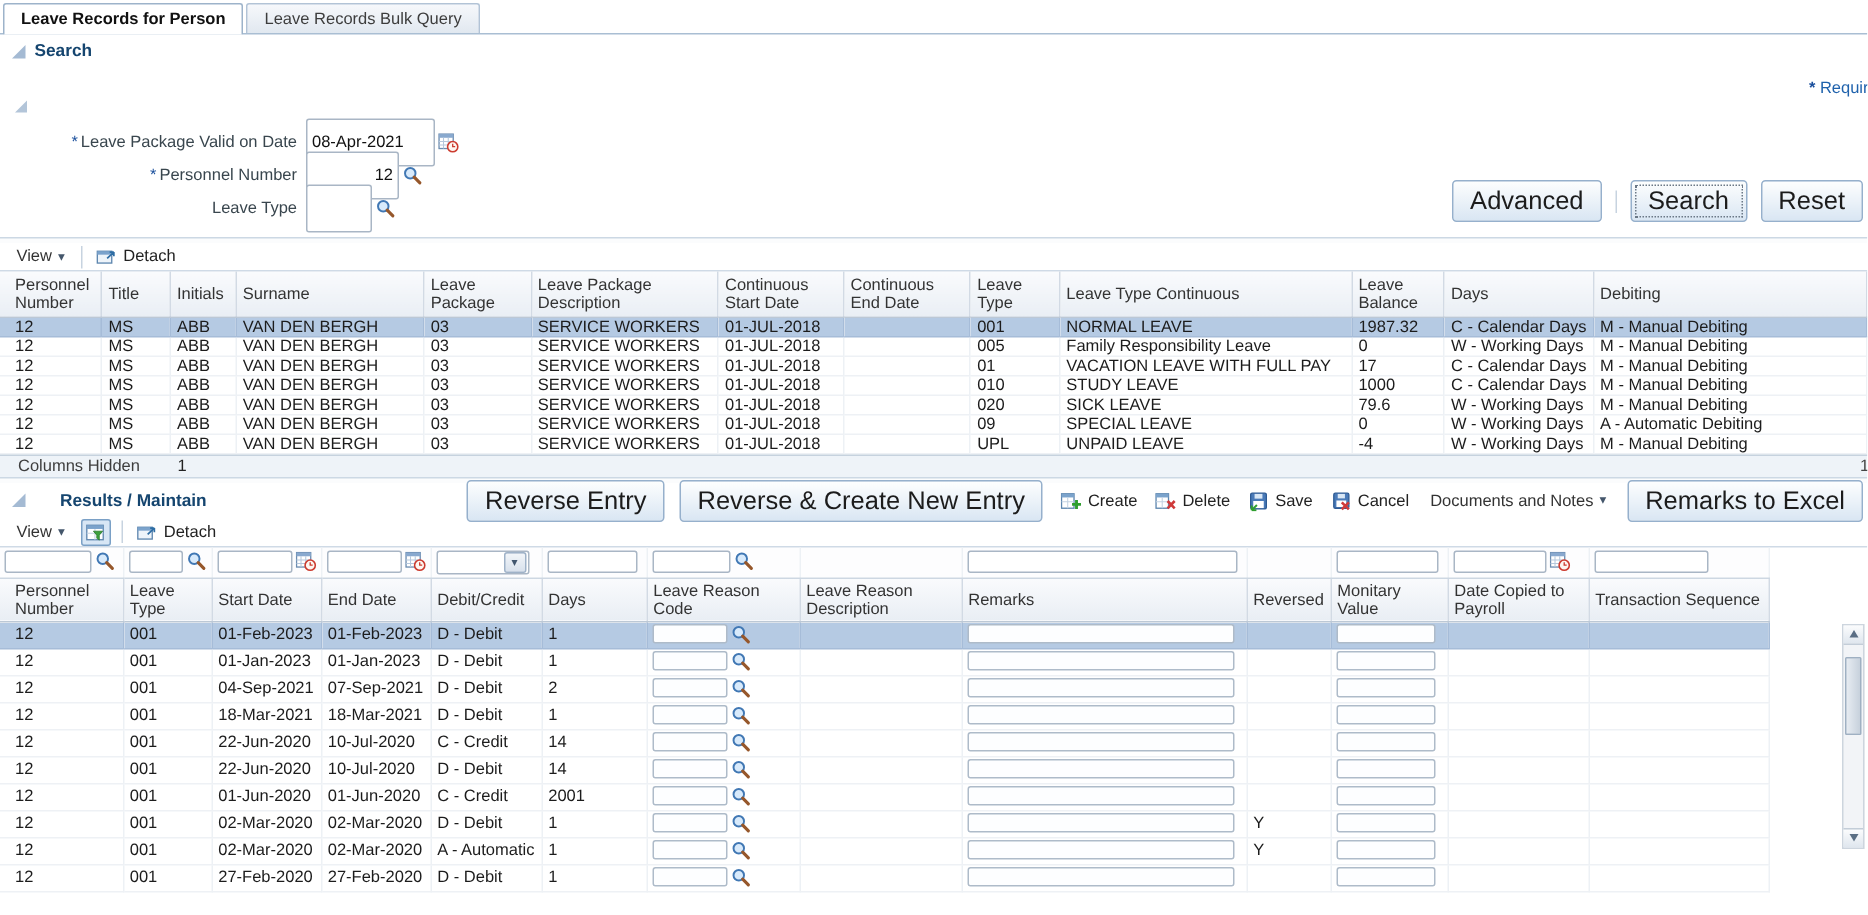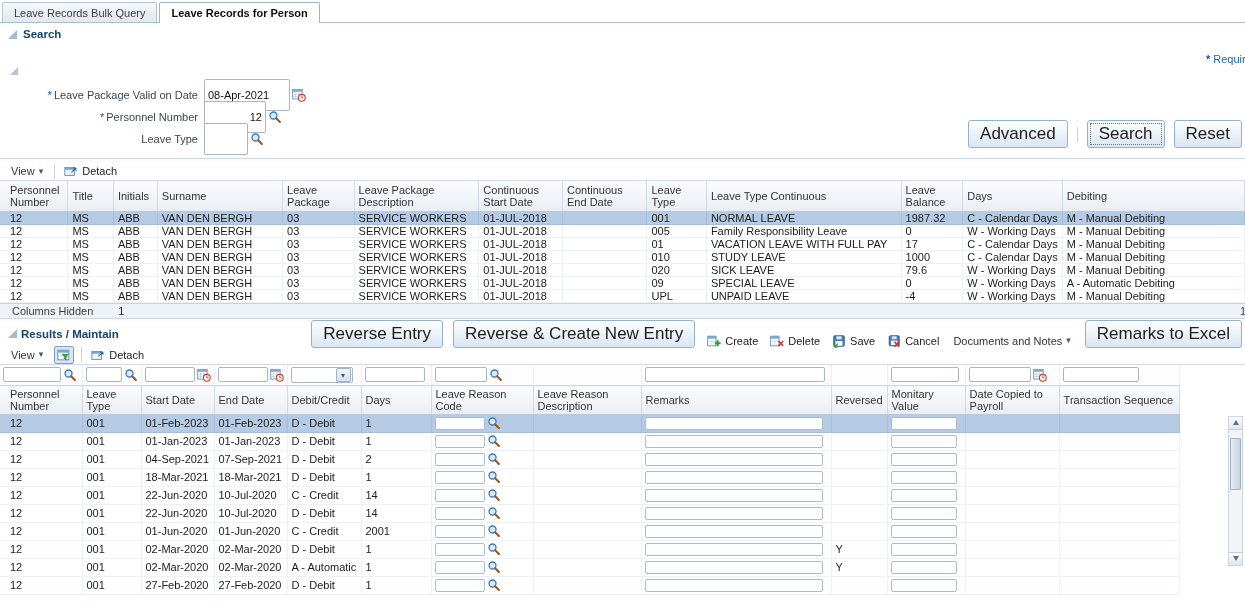--- a/index.html
+++ b/index.html
@@ -69,40 +69,40 @@
   .selbox { display:inline-flex; justify-content:flex-end; align-items:center; height:16px; border:1px solid #a9b6c5; border-radius:2px; background:#fff; }
   .selarr { display:flex; align-items:center; justify-content:center; width:15px; height:14px; margin-right:1px;
             background:linear-gradient(#f2f5f9,#d8e1ec); border:1px solid #9fb2c8; border-radius:2px; font-size:8px; color:#41566e; }
 
   .tfooter { height:15px; background:#eef3f8; border-top:1px solid #c6d2de; display:flex; align-items:center;
              padding-left:12px; color:#3e3e3e; position:relative; }
   .tfooter .cnt { margin-left:25px; color:#222; }
   .edge-num { position:absolute; top:1px; color:#444; }
 
   
-  .rs-header { display:flex; align-items:center; gap:4px; padding:3px 3px 3px 8px; height:24px; }
-  .rs-actions { margin-left:auto; display:flex; align-items:flex-end; gap:10px; }
+  .rs-header { display:flex; align-items:center; gap:23px; padding:3px 3px 3px 8px; height:24px; }
+  .rs-actions { margin-left:auto; display:flex; align-items:center; gap:10px; }
 
   
   .vscroll { position:absolute; top:94px; right:2px; width:15px; height:150px; background:#f2f4f7; border:1px solid #cdd5de; }
   .sb-btn { height:13px; background:linear-gradient(#fbfcfd,#dfe6ee); border-bottom:1px solid #c3cdd8;
             display:flex; align-items:center; justify-content:center; }
   .sb-btn.down { position:absolute; bottom:0; left:0; right:0; border-top:1px solid #c3cdd8; border-bottom:none; }
   .sb-thumb { position:absolute; top:21px; left:1px; right:1px; height:52px; background:linear-gradient(90deg,#e7ecf2,#c7d1dc); border:1px solid #9fb0c2; border-radius:1px; }
   .arr-up { width:0; height:0; border-left:3.5px solid transparent; border-right:3.5px solid transparent; border-bottom:5px solid #5a6e84; }
   .arr-dn { width:0; height:0; border-left:3.5px solid transparent; border-right:3.5px solid transparent; border-top:5px solid #5a6e84; }
 </style>
 </head>
 <body>
 
 <div class="page">
 
   <div class="tabbar">
+    <div class="tab active">Leave Records for Person</div>
     <div class="tab">Leave Records Bulk Query</div>
-    <div class="tab active">Leave Records for Person</div>
   </div>
 
   <div class="search-panel">
     <div class="panel-header">
       <span class="disc"></span>
       <span class="panel-title">Search</span>
     </div>
     <div class="required-note">
       <span class="star">*</span><span>Required</span>
     </div>

